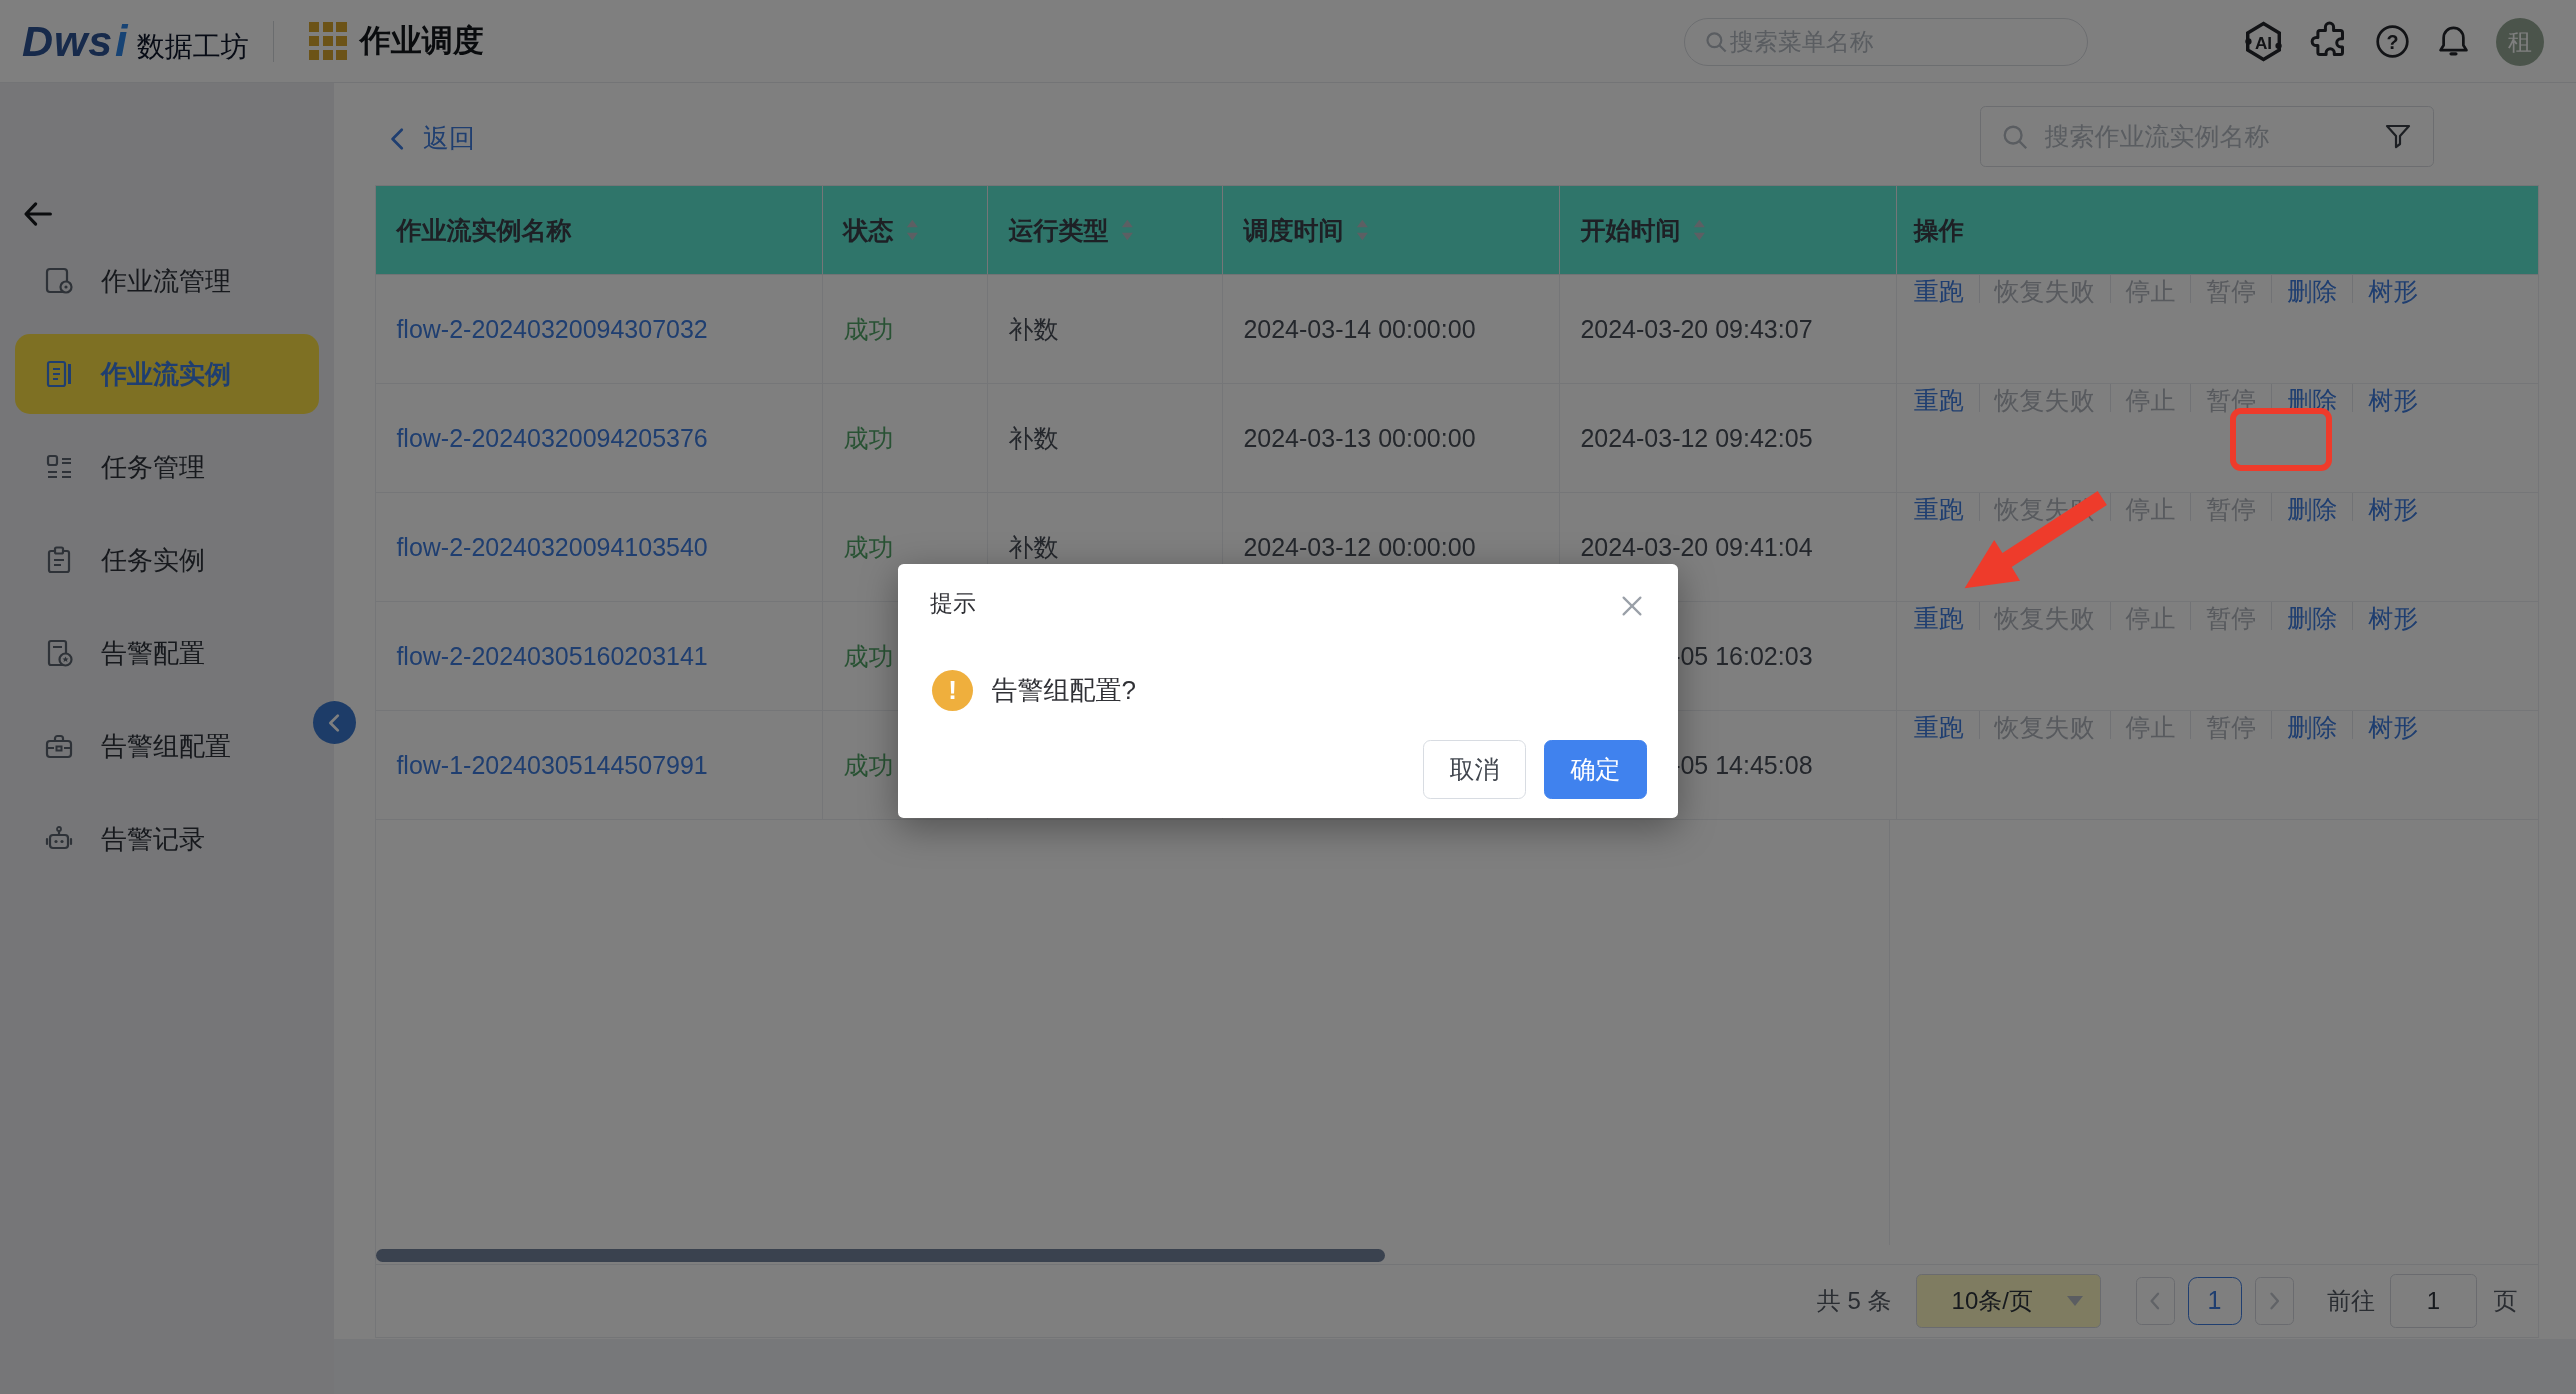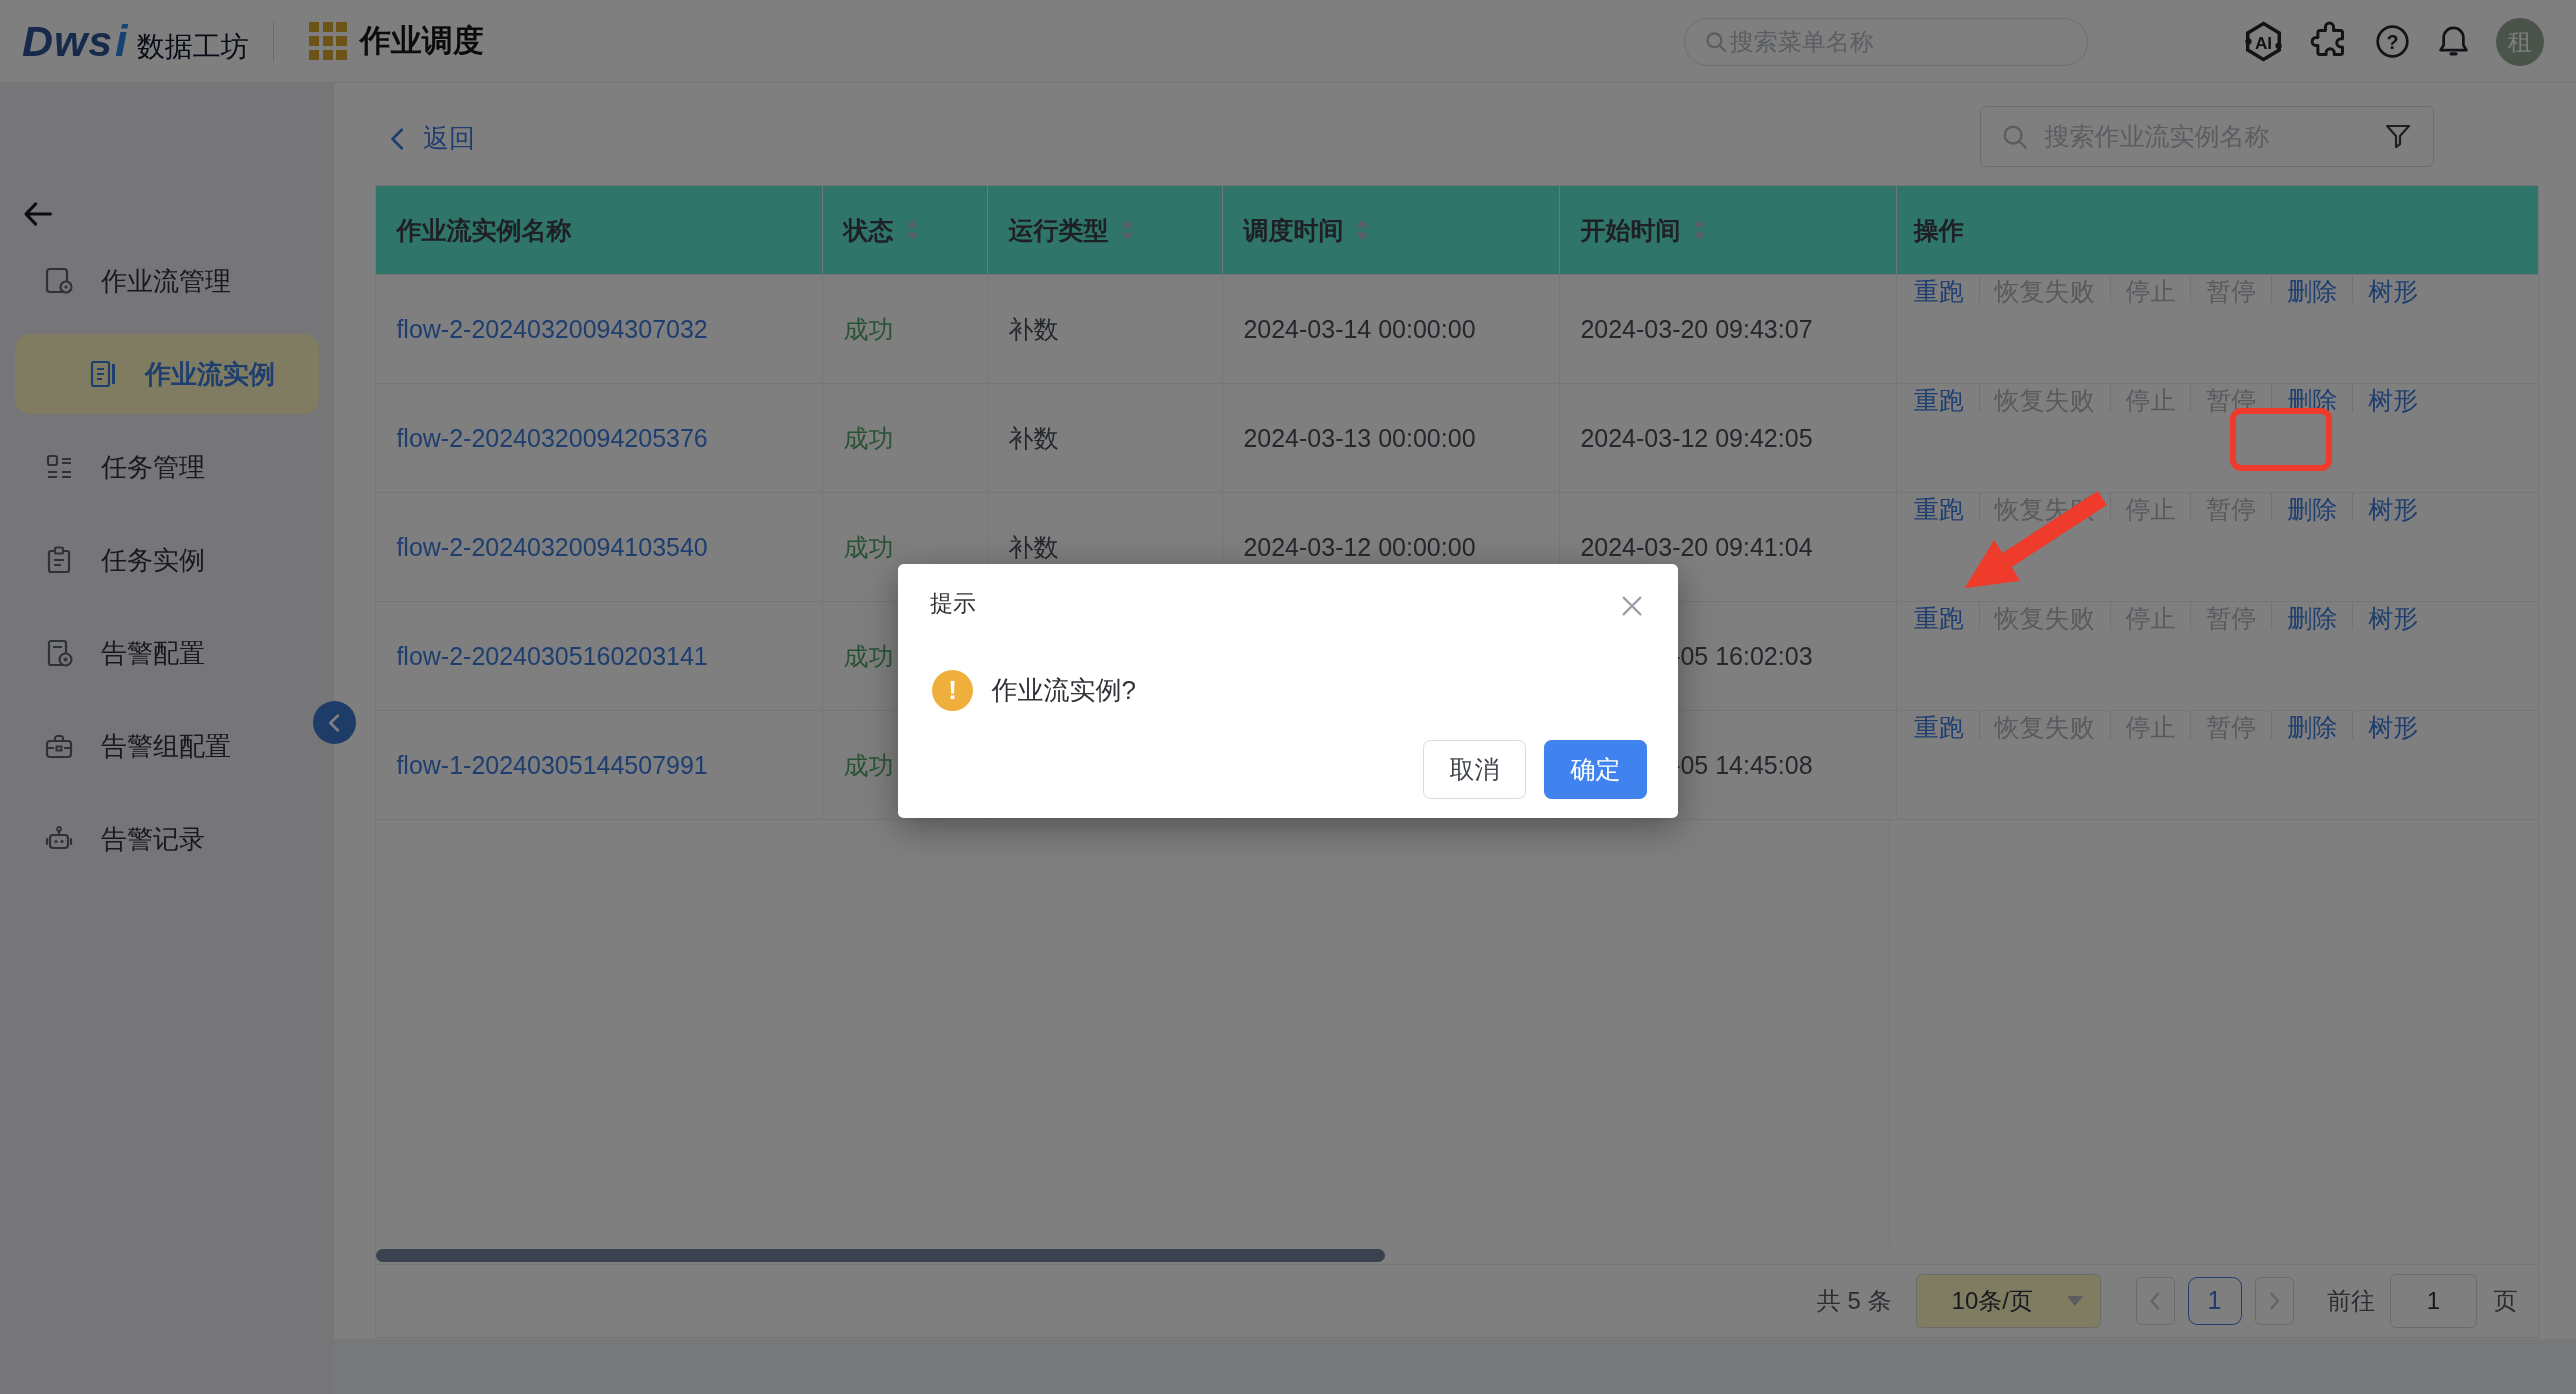--- a/index.html
+++ b/index.html
@@ -28,21 +28,21 @@
   .avatar{width:48px;height:48px;border-radius:50%;background:#96a996;color:#fff;font-size:24px;
     display:flex;align-items:center;justify-content:center;margin-right:32px;}
 
   
   .sidebar{position:absolute;left:0;top:83px;width:334px;height:1311px;background:#ecedf0;z-index:1;}
   .back-arrow{position:absolute;left:20.4px;top:115px;cursor:pointer;}
   .side-menu{position:absolute;left:15px;top:158px;width:304px;}
   .side-item{height:80px;margin-bottom:13px;border-radius:15px;display:flex;align-items:center;
     padding-left:28px;color:#2e333b;font-size:26px;}
   .side-item .s-icon{width:32px;height:32px;margin-right:26px;color:#5d6570;display:flex;}
-  .side-item.active{background:#fef9c3;color:#3e7de0;font-weight:bold;justify-content:center;}
+  .side-item.active{background:#fde047;color:#3e7de0;font-weight:bold;}
   .side-item.active .s-icon{color:#3e7de0;}
   .collapse-btn{position:absolute;left:313px;top:618px;width:43px;height:43px;border-radius:50%;
     background:#3b79d0;display:flex;align-items:center;justify-content:center;z-index:2;}
 
   
   .main-bg{position:absolute;left:334px;top:83px;width:2242px;height:1256px;background:#fff;}
   .page-bottom{position:absolute;left:334px;top:1339px;width:2242px;height:56px;background:#eff1f4;}
   .back-link{position:absolute;left:388px;top:121px;display:flex;align-items:center;
     color:#3e7de0;font-size:26px;cursor:pointer;z-index:1;}
   .back-link svg{margin-right:13px;}
@@ -502,21 +502,21 @@
 
   <div class="modal">
     <div class="modal-title">提示</div>
     <div class="modal-close">
       <svg width="28" height="28" viewBox="0 0 30 30">
           <path d="M6 6l18 18M24 6L6 24" stroke="#9aa0a8" stroke-width="2.4" stroke-linecap="round"></path>
         </svg>
     </div>
     <div class="modal-body">
       <div class="warn-circle">!</div>
-      <div class="modal-msg">作业流实例?</div>
+      <div class="modal-msg">告警组配置?</div>
     </div>
     <div class="btn btn-cancel">取消</div>
     <div class="btn btn-confirm">确定</div>
   </div>
 
   <div class="anno-box"></div>
   <svg class="anno-arrow" width="195" height="134" viewBox="0 0 210 145">
     <polygon points="182,25 79,92 70,78 38,130 98,122 89,107 192,40" fill="#ee3b2b"></polygon>
   </svg>
 

